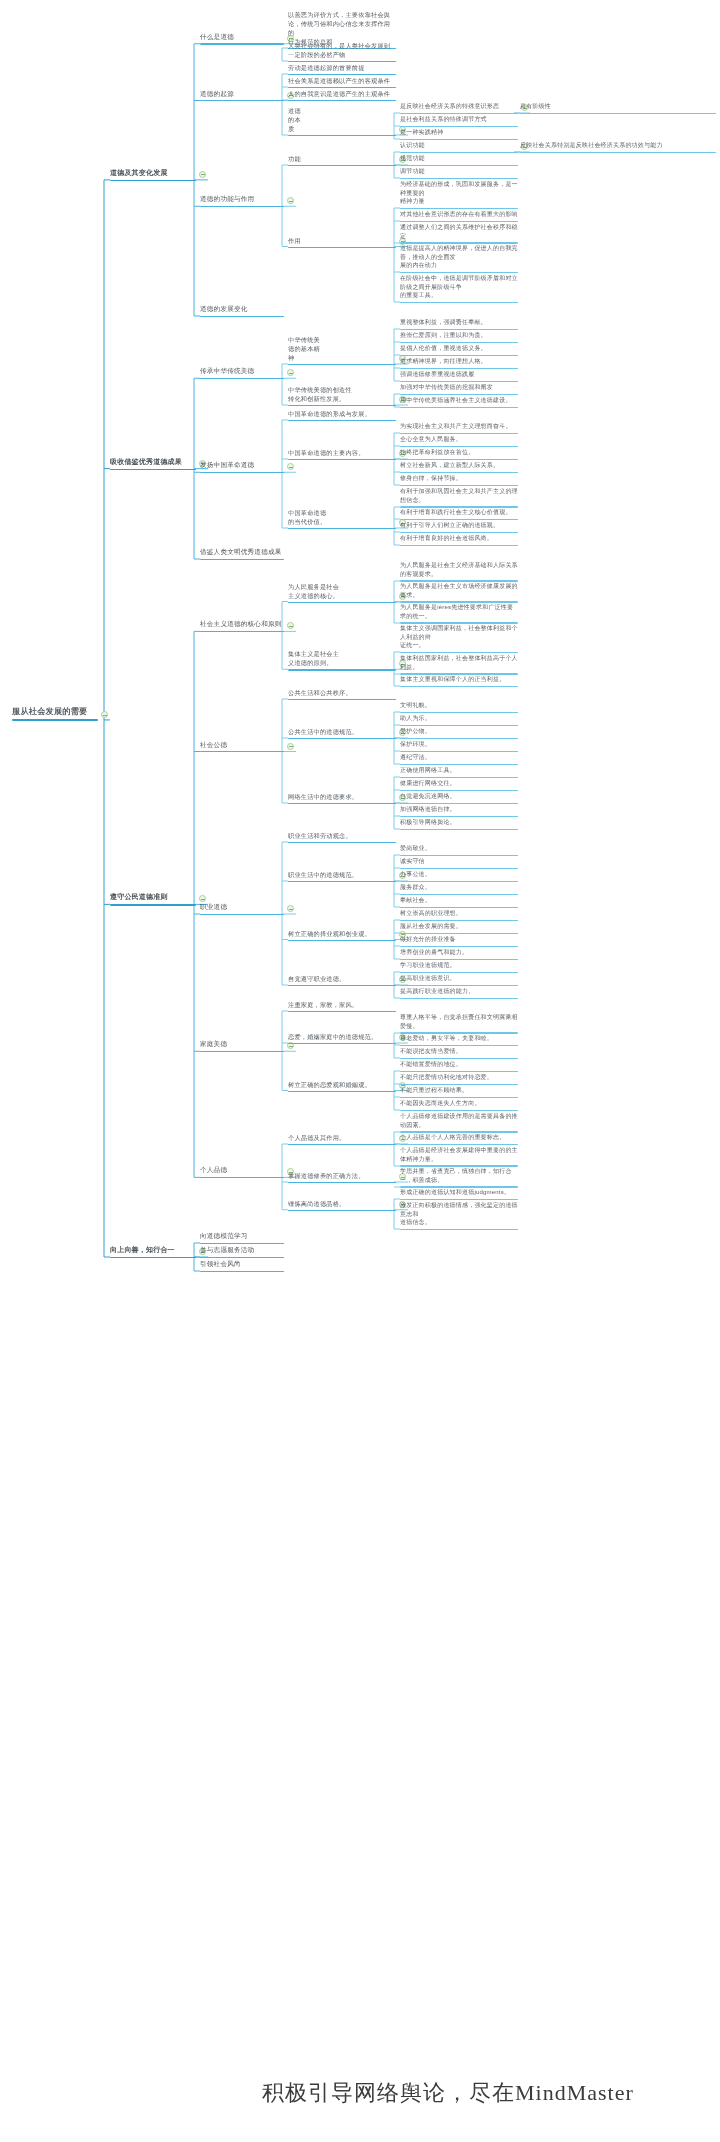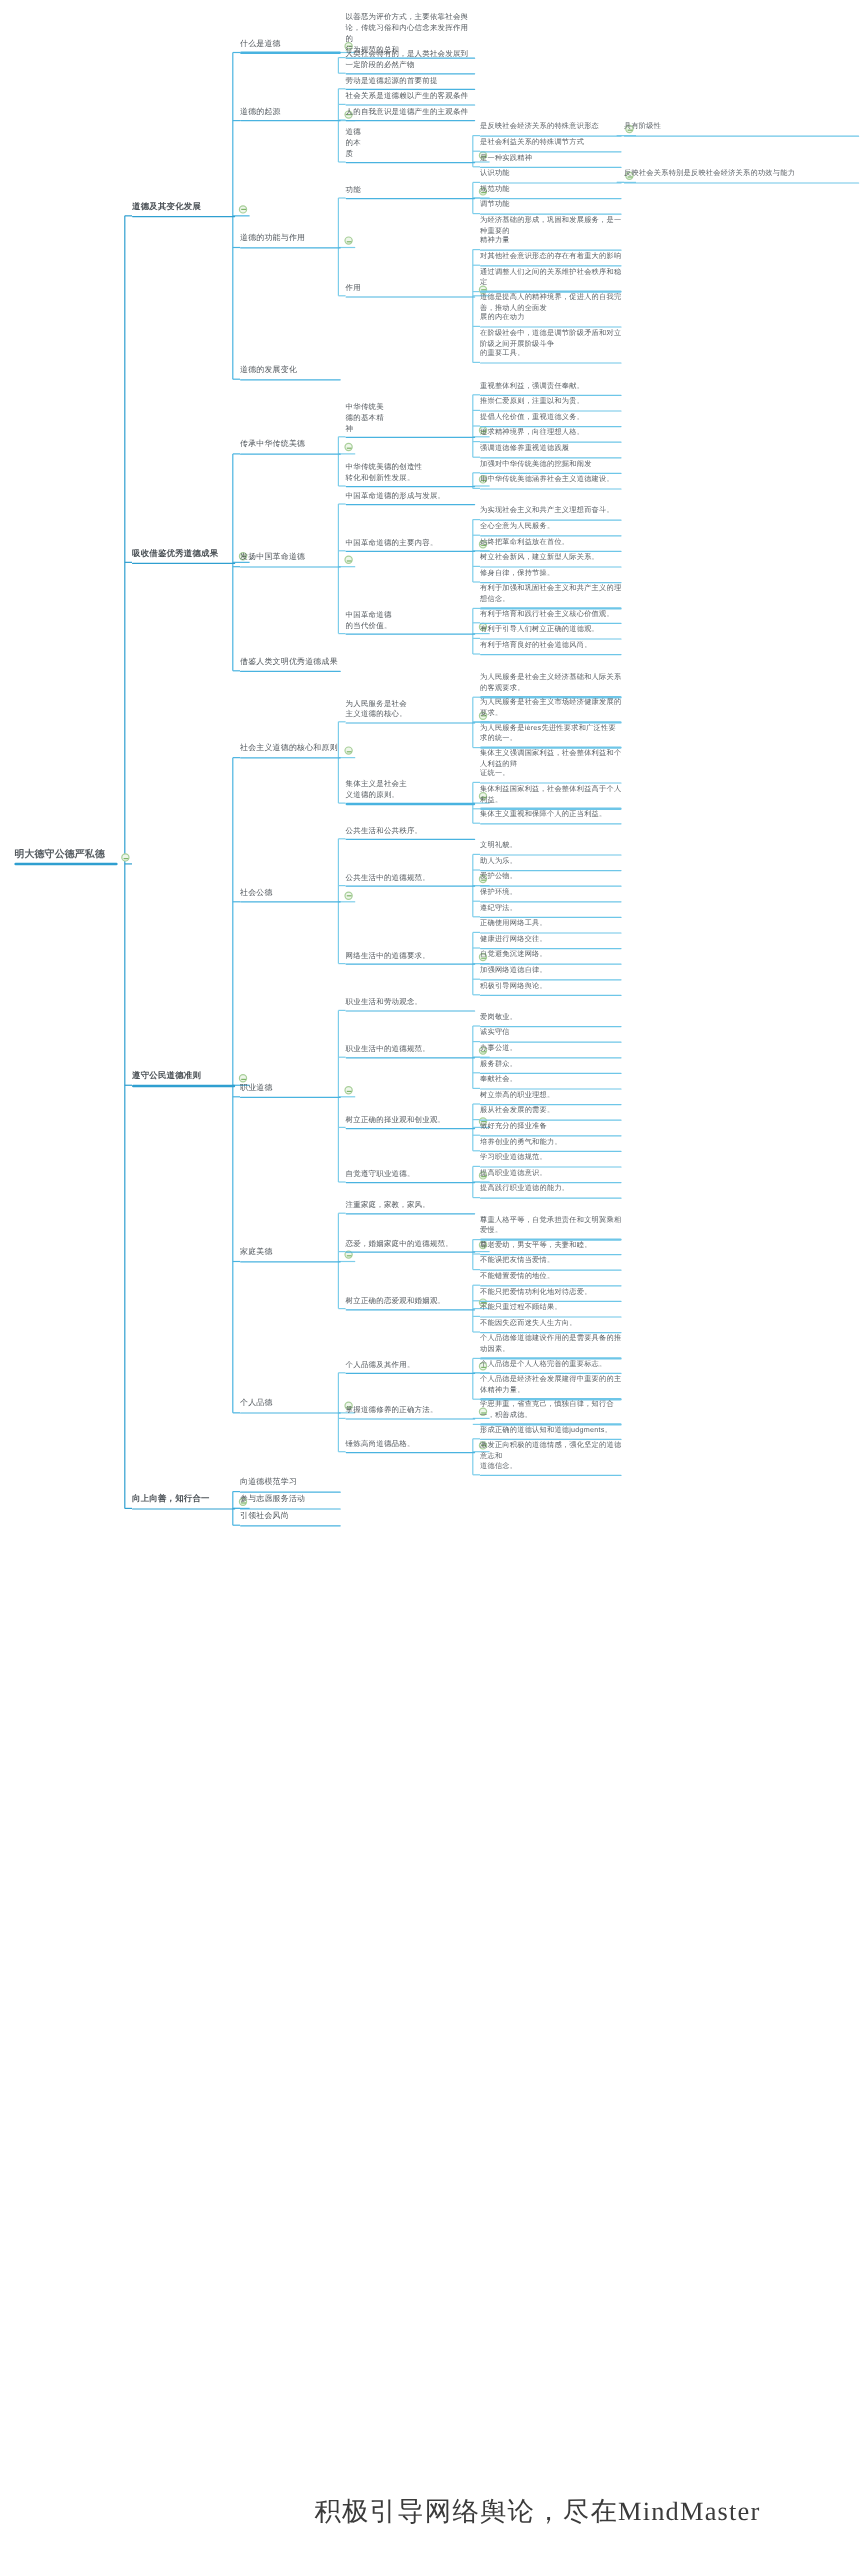--- a/index.html
+++ b/index.html
@@ -246,21 +246,21 @@
       <line x1="394" y1="1199" x2="400" y2="1199" stroke="#7ccdea" stroke-width="1"></line>
       <line x1="394" y1="1229" x2="400" y2="1229" stroke="#7ccdea" stroke-width="1"></line>
       <line x1="104" y1="1257" x2="110" y2="1257" stroke="#2f9fd0" stroke-width="1"></line>
       <line x1="208" y1="1257" x2="194" y2="1257" stroke="#49b3e0" stroke-width="1"></line>
       <line x1="194" y1="1243" x2="194" y2="1271" stroke="#49b3e0" stroke-width="1"></line>
       <line x1="194" y1="1243" x2="200" y2="1243" stroke="#49b3e0" stroke-width="1"></line>
       <line x1="194" y1="1257" x2="200" y2="1257" stroke="#49b3e0" stroke-width="1"></line>
       <line x1="194" y1="1271" x2="200" y2="1271" stroke="#49b3e0" stroke-width="1"></line>
     </svg>
 <div class="node root" style="left: 12px; top: 705.938px; width: 86px;">
-      <span class="txt" style="font-size: 8.2px; line-height: 11px; font-weight: bold;">明大德守公德严私德</span>
+      <span class="txt" style="font-size: 8.2px; line-height: 11px; font-weight: bold;">服从社会发展的需要</span>
       <span class="bar"></span>
     </div>
     <div class="toggle" style="left: 101px; top: 710.938px;"></div>
     <div class="node l1" style="left: 110px; top: 167.875px; width: 86px;">
       <span class="txt" style="font-size: 7px; line-height: 10px; font-weight: bold;">道德及其变化发展</span>
       <span class="bar"></span>
     </div>
     <div class="toggle" style="left: 199px; top: 170.875px;"></div>
     <div class="node l2 light" style="left: 200px; top: 31.75px; width: 84px;">
       <span class="txt" style="font-size: 6.6px; line-height: 9.5px;">什么是道德</span>

